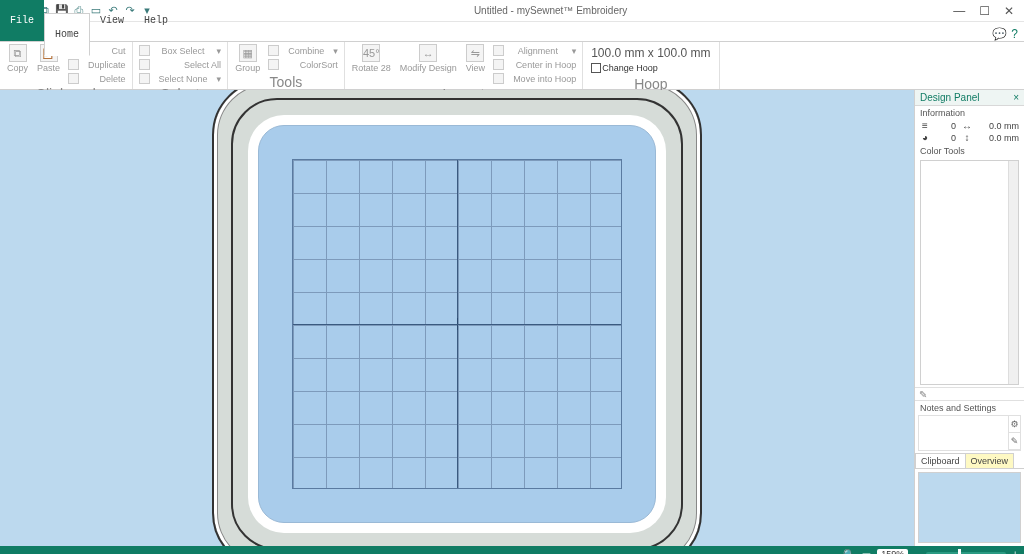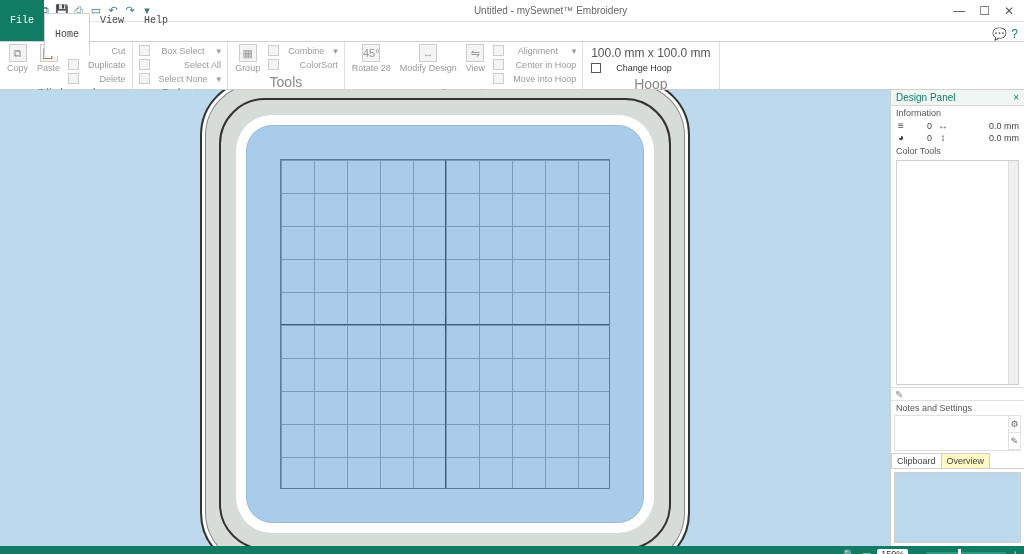--- a/index.html
+++ b/index.html
@@ -25,21 +25,21 @@
 .rgroup { border-right:1px solid #e0e0e0; display:flex; flex-direction:column; justify-content:space-between; padding:2px 4px 0 4px;}
 .rgroup .body { display:flex; gap:3px; align-items:flex-start; flex:1;}
 .rgroup .label { text-align:center; font-size:14px; color:#888; padding:1px 0;}
 .bigbtn { display:flex; flex-direction:column; align-items:center; gap:1px; padding:0 3px; color:#999;}
 .bigbtn .ic { width:18px; height:18px; border:1px solid #ccc; background:#f4f4f4; display:flex; align-items:center; justify-content:center; font-size:11px;}
 .smallstack { display:flex; flex-direction:column; gap:1px;}
 .smallbtn { display:flex; align-items:center; gap:9px; color:#999; white-space:nowrap; padding:0 2px; height:13px;justify-content:space-between;}
 .smallbtn .ic { width:11px; height:11px; border:1px solid #ccc; display:inline-block; background:#f4f4f4;}
 .hoopbox { display:flex; flex-direction:column; gap:3px; padding:2px 4px;}
 .hoopbox .dims { font-size:12px; color:#555;}
-.hoopbox .chg { display:flex; align-items:center; gap:15px; font-size:9px; color:#333;}
+.hoopbox .chg { display:flex; align-items:center; gap:1px; font-size:9px; color:#333;}
 .hoopbox .chg .sq { width:10px; height:10px; border:1px solid #555;}
 
 
 .mainrow { display:flex; height:456px; }
 .canvas-area { flex:1; background:#bcd9ee; display:flex; align-items:center; justify-content:center; overflow:hidden; position:relative;}
 .hoop-outer { width:490px; height:490px; border-radius:56px; background:#d6dcd8; border:2px solid #333; box-shadow: inset 0 0 0 3px #fff, inset 0 0 0 4px #888; display:flex; align-items:center; justify-content:center; position:relative; top:6px;}
 .hoop-mid  { width:452px; height:452px; border-radius:46px; border:2px solid #333; background:#d6dcd8; display:flex; align-items:center; justify-content:center;}
 .hoop-inner{ width:398px; height:398px; border-radius:26px; background:#a9cceb; border:1px solid #9ab9d6; display:flex; align-items:center; justify-content:center; box-shadow: 0 0 0 10px #fff;}
 .grid { width:330px; height:330px; position:relative;
   background:
@@ -49,21 +49,21 @@
 }
 .grid::before, .grid::after { content:""; position:absolute; background:#3a5a80;}
 .grid::before { left:50%; top:0; width:1px; height:100%;}
 .grid::after  { top:50%; left:0; height:1px; width:100%;}
 .grid .cross { position:absolute; left:50%; top:50%; width:12px; height:12px; transform:translate(-50%,-50%);}
 .grid .cross::before, .grid .cross::after { content:""; position:absolute; background:#2a4a70;}
 .grid .cross::before { left:50%; top:0; width:1px; height:100%;}
 .grid .cross::after  { top:50%; left:0; height:1px; width:100%;}
 
 
-.panel { width:134px; background:#fff; border-left:1px solid #d0d0d0; display:flex; flex-direction:column; font-size:9px; color:#444;}
+.panel { width:110px; background:#fff; border-left:1px solid #d0d0d0; display:flex; flex-direction:column; font-size:9px; color:#444;}
 .panel .hdr { background:#eef5f3; color:#107c64; padding:2px 5px; font-size:10px; display:flex; justify-content:space-between; border-bottom:1px solid #d8d8d8;}
 .panel .sect-title { padding:2px 5px; color:#555; font-size:9px;}
 .panel .inforow { display:flex; gap:6px; padding:1px 5px; align-items:center;}
 .panel .inforow span.ic { width:10px; height:10px; display:inline-block; font-size:10px; text-align:center; line-height:10px;}
 .panel .inforow .val { width:20px; text-align:right;}
 .panel .inforow .dim { flex:1; text-align:right;}
 .panel .colorsel { flex:0 0 auto; }
 .panel .colorbox { height:225px; margin:2px 5px; border:1px solid #d0d0d0; background:#fff; position:relative;}
 .panel .colorbox .sb { position:absolute; right:0; top:0; bottom:0; width:10px; background:#f0f0f0; border-left:1px solid #ddd;}
 .panel .thumbbar { height:14px; border-top:1px solid #e0e0e0; border-bottom:1px solid #e0e0e0; display:flex; align-items:center; padding:0 4px;}

